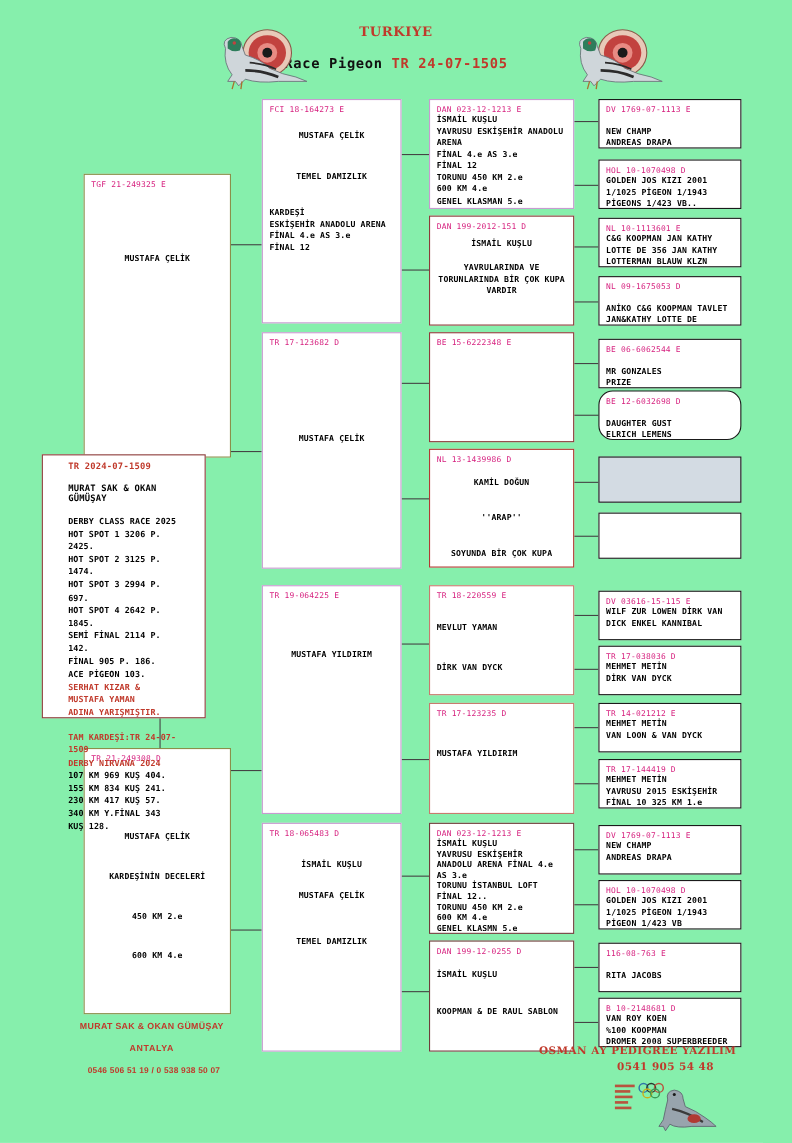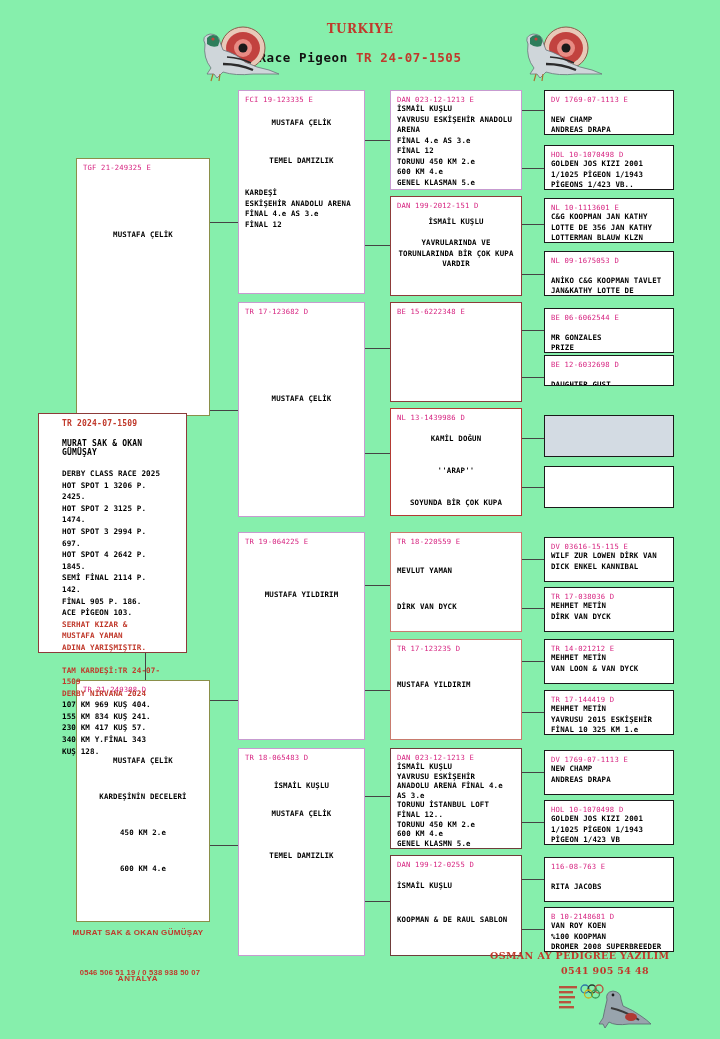--- a/index.html
+++ b/index.html
@@ -154,21 +154,20 @@
   .foot-city {
     position: absolute;
     left: 38px; top: 948px;
     width: 200px;
     text-align: center;
     color: #c0392b;
     font-size: 8px;
     font-weight: bold;
     font-family: "Liberation Sans", sans-serif;
     letter-spacing: 0.6px;
-    margin-top: 26px;
   }
   .foot-phone {
     position: absolute;
     left: 30px; top: 968px;
     width: 220px;
     text-align: center;
     color: #c0392b;
     font-size: 7.6px;
     font-weight: bold;
     font-family: "Liberation Sans", sans-serif;
@@ -304,21 +303,21 @@
 ADINA YARIŞMIŞTIR.</div>
     <div class="s-block blk-red">TAM KARDEŞİ:TR 24-07-1509
 DERBY NİRVANA 2024</div>
     <div class="s-block blk-black tight">107 KM 969 KUŞ 404.
 155 KM 834 KUŞ 241.
 230 KM 417 KUŞ 57.
 340 KM Y.FİNAL 343 KUŞ 128.</div>
   </div>
 
   <div class="box c-mauve" style="left:238px; top:90px; width:127px; height:204px;">
-    <div class="ring-no">FCI 19-123335 E</div>
+    <div class="ring-no">FCI 18-164273 E</div>
     <div class="bodytxt center" style="margin-top:9px; line-height:19px;">MUSTAFA ÇELİK
 
 TEMEL DAMIZLIK</div>
     <div class="bodytxt" style="margin-top:18px;">KARDEŞİ
 ESKİŞEHİR ANADOLU ARENA
 FİNAL  4.e AS 3.e
 FİNAL 12</div>
   </div>
 
   <div class="box c-mauve" style="left:238px; top:302px; width:127px; height:215px;">
@@ -431,21 +430,21 @@
     <div class="bodytxt">
 ANİKO C&amp;G KOOPMAN TAVLET
 JAN&amp;KATHY LOTTE DE</div>
   </div>
   <div class="box c-black" style="left:544px; top:308px; width:130px; height:45px;">
     <div class="ring-no">BE 06-6062544 E</div>
     <div class="bodytxt">
 MR GONZALES
 PRIZE</div>
   </div>
-  <div class="box c-black" style="left:544px; top:355px; width:130px; height:31px;">
+  <div class="box c-black" style="left:544px; top:355px; width:130px; height:45px;border-radius:13px;">
     <div class="ring-no">BE 12-6032698 D</div>
     <div class="bodytxt">
 DAUGHTER GUST
 ELRICH LEMENS</div>
   </div>
   <div class="box c-black filled" style="left:544px; top:415px; width:130px; height:42px;">
     <div class="ring-no"></div>
     <div class="bodytxt"></div>
   </div>
   <div class="box c-black" style="left:544px; top:466px; width:130px; height:42px;">

